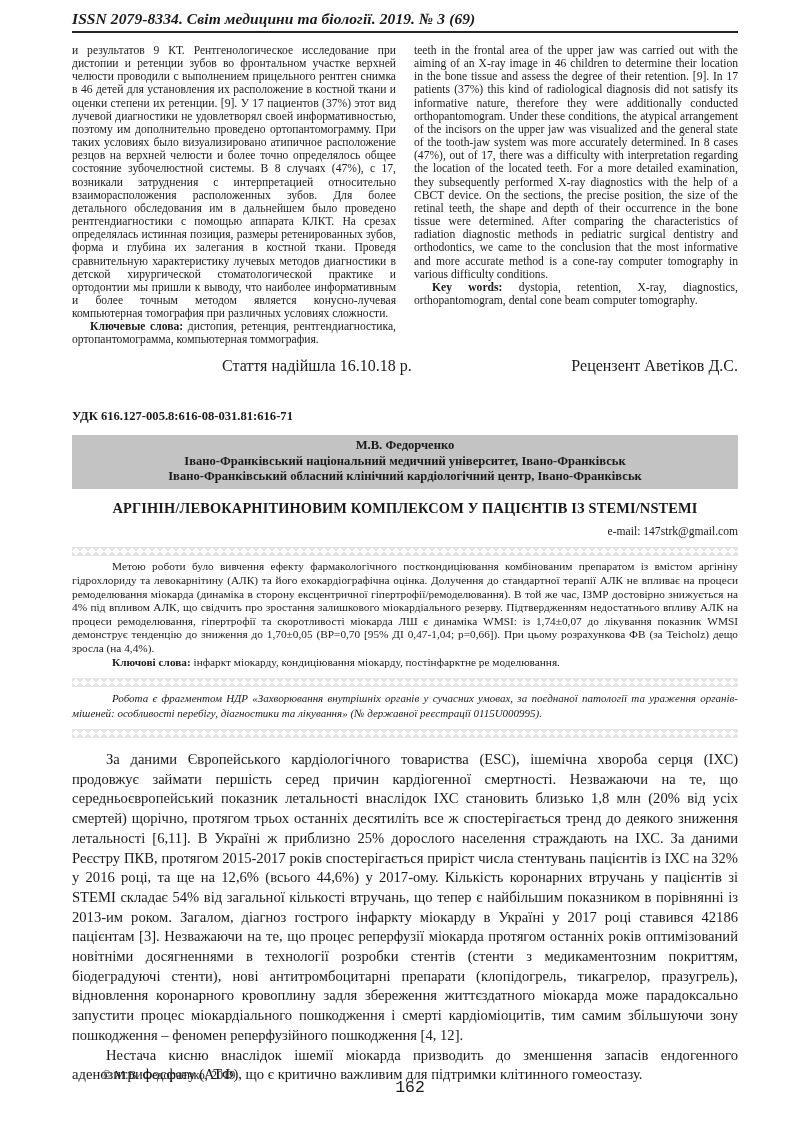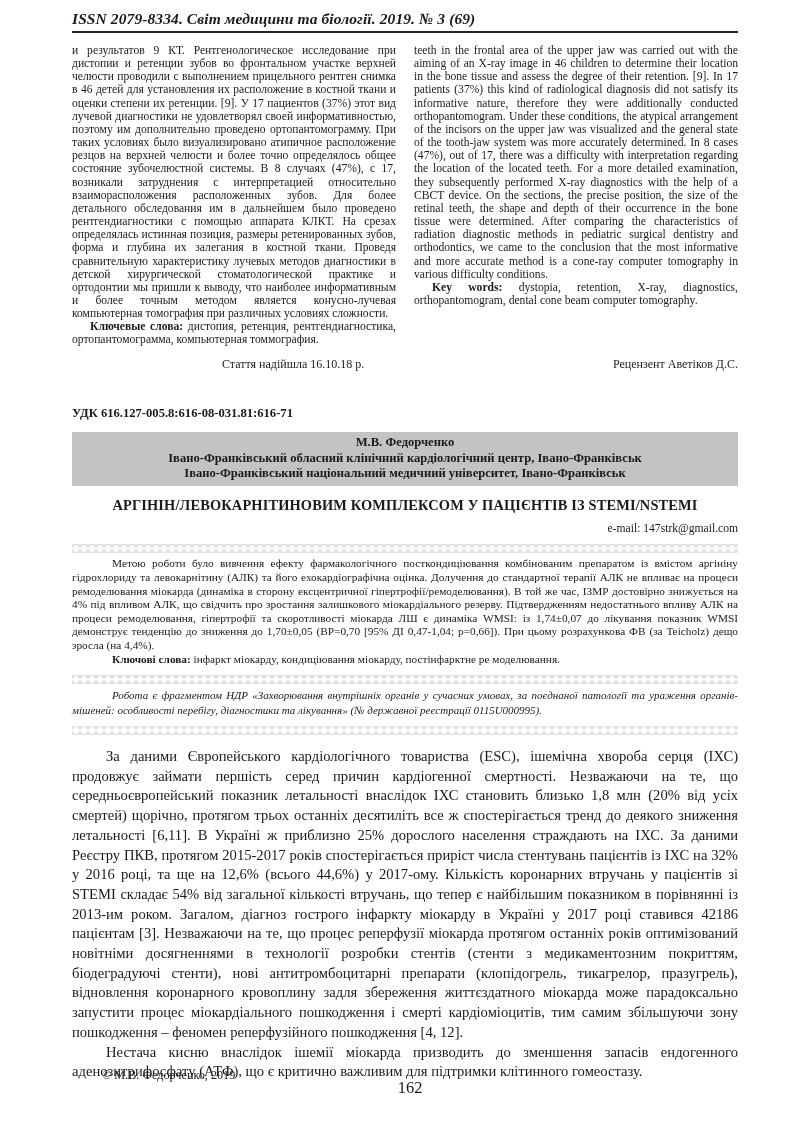--- a/index.html
+++ b/index.html
@@ -55,21 +55,21 @@
     text-justify: inter-word;
     hyphens: none;
   }
   .kw { font-weight: bold; }
   .kw-indent { text-indent: 18px; }
 
   .submitted-row {
     display: flex;
     justify-content: space-between;
     margin-top: 10px;
-    font-size: 12px;
+    font-size: 16px;
   }
   .submitted-row .left { margin-left: 150px; }
 
   
   .doi-block {
     margin-top: 34px;
     font-weight: bold;
     font-size: 12.6px;
     line-height: 14.5px;
   }
@@ -158,20 +158,21 @@
     top: 0;
     font-size: 12.2px;
   }
   .footer .pageno {
     position: absolute;
     left: 10px;
     right: 0;
     top: 10px;
     text-align: center;
     font-size: 16.5px;
+    font-family: Liberation Mono, monospace;
   }
 </style>
 </head>
 <body>
 
 <div class="page">
 
   <div class="runhead">ISSN 2079-8334. Світ медицини та біології. 2019. № 3 (69)</div>
   <div class="runhead-rule"></div>
 
@@ -190,22 +191,22 @@
     <div class="left">Стаття надійшла 16.10.18 р.</div>
     <div>Рецензент Аветіков Д.С.</div>
   </div>
 
   <div class="doi-block">
     <div>УДК 616.127-005.8:616-08-031.81:616-71</div>
   </div>
 
   <div class="author-band">
     <div>М.В. Федорченко</div>
+    <div>Івано-Франківський національний медичний університет, Івано-Франківськ</div>
     <div>Івано-Франківський обласний клінічний кардіологічний центр, Івано-Франківськ</div>
-    <div>Івано-Франківський національний медичний університет, Івано-Франківськ</div>
   </div>
 
   <div class="title">
     <div>АРГІНІН/ЛЕВОКАРНІТИНОВИМ КОМПЛЕКСОМ У ПАЦІЄНТІВ ІЗ STEMI/NSTEMI</div>
   </div>
 
   <div class="email">e-mail: 147strk@gmail.com</div>
 
   <div class="zigzag"></div>
 

